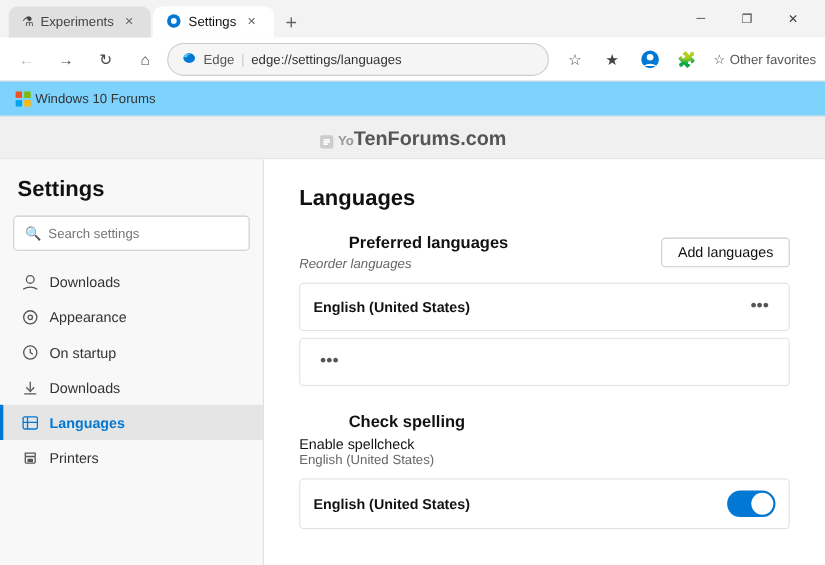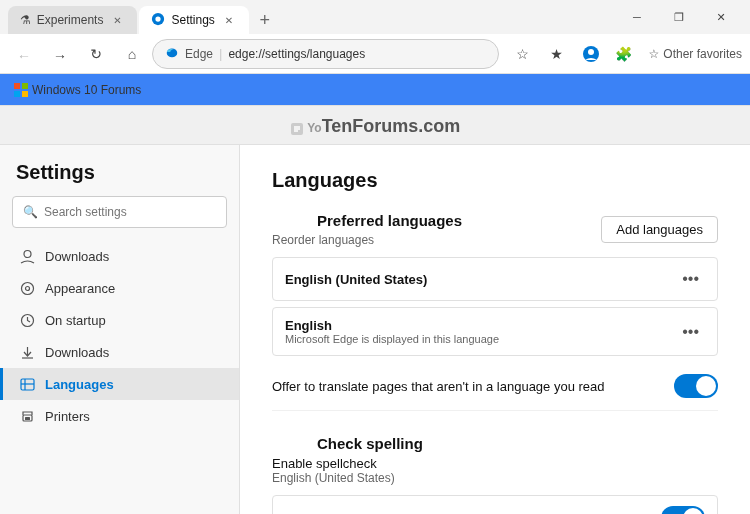--- a/index.html
+++ b/index.html
@@ -95,21 +95,21 @@
       display: flex; gap: 2px; margin-left: 4px;
     }
     .toolbar-icon-btn {
       width: 32px; height: 32px;
       display: flex; align-items: center; justify-content: center;
       border-radius: 4px; cursor: pointer; color: #444; font-size: 14px;
     }
 
     
     .bookmarks-bar {
-      background: #3b82f6;
+      background: #7dd3fc;
       height: 32px;
       display: flex;
       align-items: center;
       padding: 0 10px;
       gap: 8px;
       border-bottom: 1px solid #e0e0e0;
     }
     .bookmark-item {
       display: flex; align-items: center; gap: 4px;
       font-size: 12px; cursor: pointer; color: #333; padding: 2px 4px; border-radius: 3px;
@@ -444,47 +444,37 @@
     </div>
 
   </div>
 
   <div class="content-area">
     <div class="section-title">Languages</div>
 
     <div class="preferred-row">
       <div>
         <div class="subsection-title" style="margin-top:0;">Preferred languages</div>
-        <div class="subsection-subtitle" style="margin-bottom:0;">Reorder languages</div>
+        <div class="subsection-subtitle" style="margin-bottom:0;font-style:italic;">Reorder languages</div>
       </div>
       <button class="add-lang-btn">Add languages</button>
     </div>
 
     <div style="margin-top:10px;">
       <div class="lang-item">
         <div class="lang-item-info">
           <div class="lang-name">English (United States)</div>
         </div>
         <button class="more-btn">•••</button>
       </div>
       <div class="lang-item">
-        <div class="lang-item-info">
-          <div class="lang-name">English</div>
-          <div class="lang-desc">Microsoft Edge is displayed in this language</div>
-        </div>
         <button class="more-btn">•••</button>
       </div>
     </div>
 
-    <div class="setting-row">
-      <span class="setting-label">Offer to translate pages that aren't in a language you read</span>
-      <div class="toggle on">
-        <div class="toggle-thumb"></div>
-      </div>
-    </div>
 
     <div class="check-spell-section">
       <div class="subsection-title">Check spelling</div>
       <div style="margin-bottom:10px;">
         <div style="font-size:13px; font-weight:500; color:#111;">Enable spellcheck</div>
         <div style="font-size:12px; color:#666;">English (United States)</div>
       </div>
 
       <div class="spell-item">
         <div class="lang-name">English (United States)</div>

